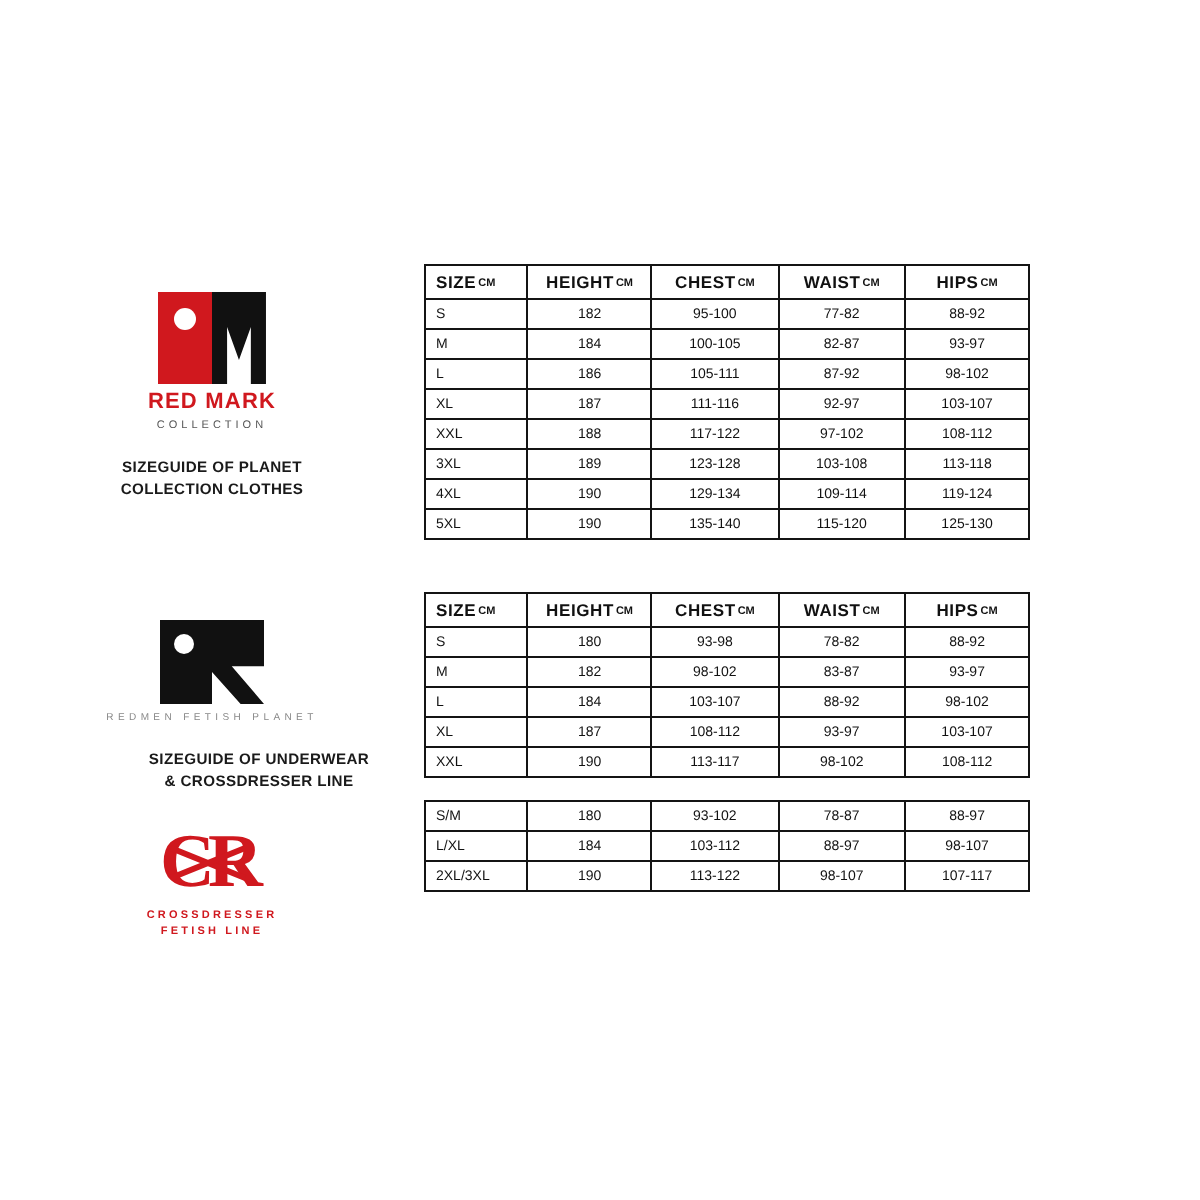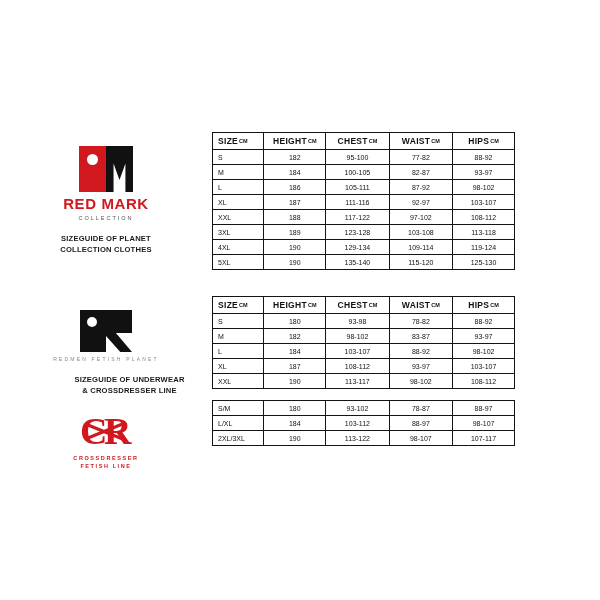--- a/index.html
+++ b/index.html
@@ -75,21 +75,21 @@
   .rm-mark .m-shape {
     position: absolute;
     left: 27px; top: 0;
     width: 27px; height: 46px;
     background: #111111;
     clip-path: polygon(0 0, 100% 0, 100% 100%, 72% 100%, 72% 38%, 50% 74%, 28% 38%, 28% 100%, 0 100%);
   }
 
   .rm-title {
     color: #d0181e;
-    font-size: 15px;
+    font-size: 11px;
     font-weight: bold;
     letter-spacing: 0.6px;
     line-height: 1.25;
     text-align: center;
   }
   .rm-sub {
     color: #555;
     font-size: 5.5px;
     letter-spacing: 2px;
     text-align: center;

